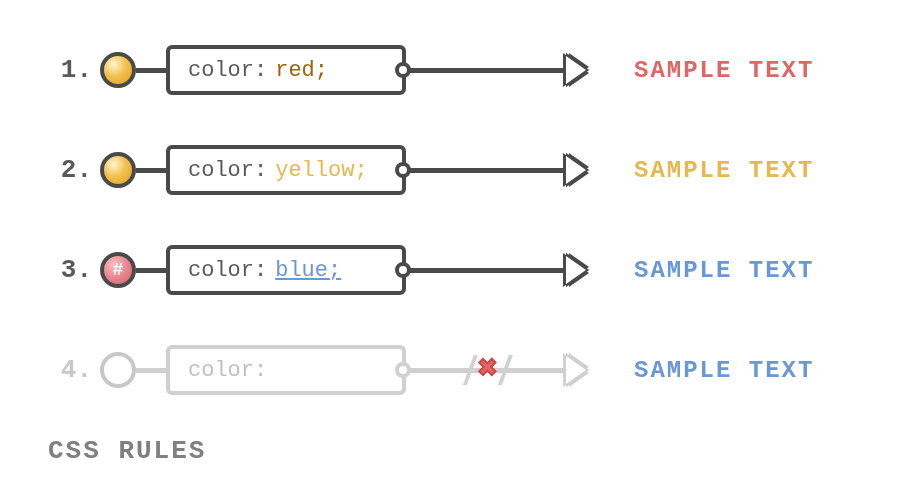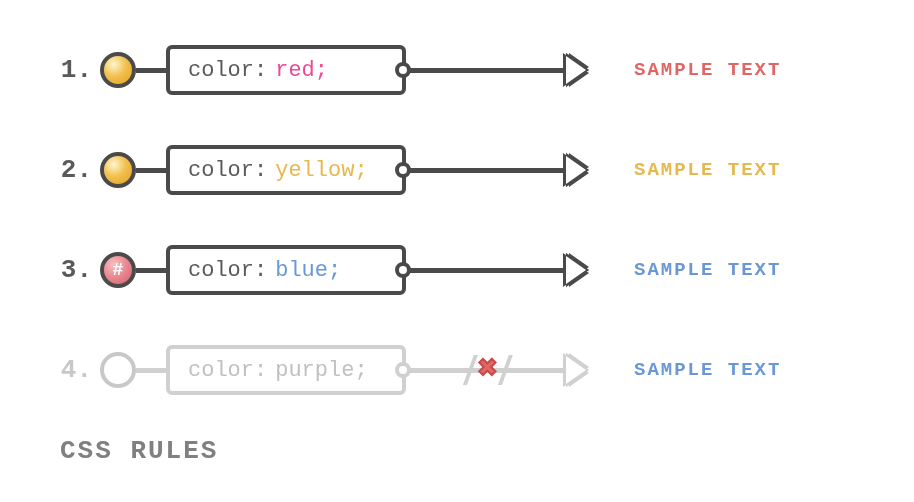--- a/index.html
+++ b/index.html
@@ -64,23 +64,23 @@
     align-items: center;
     font-size: 22px;
     position: relative;
     flex-shrink: 0;
     min-width: 240px;
   }
   .dim .rulebox { border-color: #d0d0d0; color: #c0c0c0; }
   .rulebox .prop { color: #5a5a5a; }
   .dim .rulebox .prop { color: #c0c0c0; }
   .rulebox .val { margin-left: 8px; }
-  .val.red { color: #ec4899; }
+  .val.red { color: #a16207; }
   .val.yellow { color: #e6b84e; text-align: center; }
-  .val.blue { color: #6a97d6; }
+  .val.blue { color: #6a97d6; text-decoration: underline; }
   .val.purple { color: #c0c0c0; }
   .outnode {
     position: absolute;
     right: -9px;
     top: 50%;
     transform: translateY(-50%);
     width: 16px;
     height: 16px;
     border-radius: 50%;
     background: #fff;
@@ -126,41 +126,41 @@
     border-bottom: 14px solid transparent;
     border-left: 20px solid #fff;
     filter: drop-shadow(3px 0 0 #4a4a4a) drop-shadow(-3px 0 0 #4a4a4a) drop-shadow(0 3px 0 #4a4a4a) drop-shadow(0 -3px 0 #4a4a4a);
     margin-right: 20px;
     flex-shrink: 0;
   }
   .dim .arrow {
     filter: drop-shadow(3px 0 0 #d0d0d0) drop-shadow(-3px 0 0 #d0d0d0) drop-shadow(0 3px 0 #d0d0d0) drop-shadow(0 -3px 0 #d0d0d0);
   }
   .sample {
-    font-size: 19px;
+    font-size: 24px;
     font-weight: bold;
     letter-spacing: 2px;
     flex-shrink: 0;
     width: 220px;
     text-align: left;
     margin-left: 28px;
   }
   .sample.red { color: #e06666; }
   .sample.yellow { color: #e6b84e; }
   .sample.blue { color: #6a97d6; }
   .footer {
     display: flex;
     justify-content: space-between;
     font-size: 26px;
     font-weight: bold;
     letter-spacing: 2px;
     color: #808080;
     position: absolute;
     bottom: 36px;
-    left: 60px;
+    left: 48px;
     right: 60px;
   }
 </style>
 </head>
 <body>
 
 <div id="rows">
     <div class="row">
       <span class="num">1.</span>
       <span class="ball"></span>
@@ -199,21 +199,20 @@
       <span class="wire"></span>
       <span class="arrow"></span>
       <span class="sample blue">SAMPLE TEXT</span>
     </div>
     <div class="row dim">
       <span class="num">4.</span>
       <span class="ball empty"></span>
       <span class="conn1"></span>
       <span class="rulebox">
         <span class="prop">color:</span>
-        <span class="val purple">purple;</span>
         <span class="outnode"></span>
       </span>
       <span class="wire blocked">
         <span class="cut">
           <span class="xmark">✖</span>
         </span>
       </span>
       <span class="arrow"></span>
       <span class="sample blue">SAMPLE TEXT</span>
     </div>

